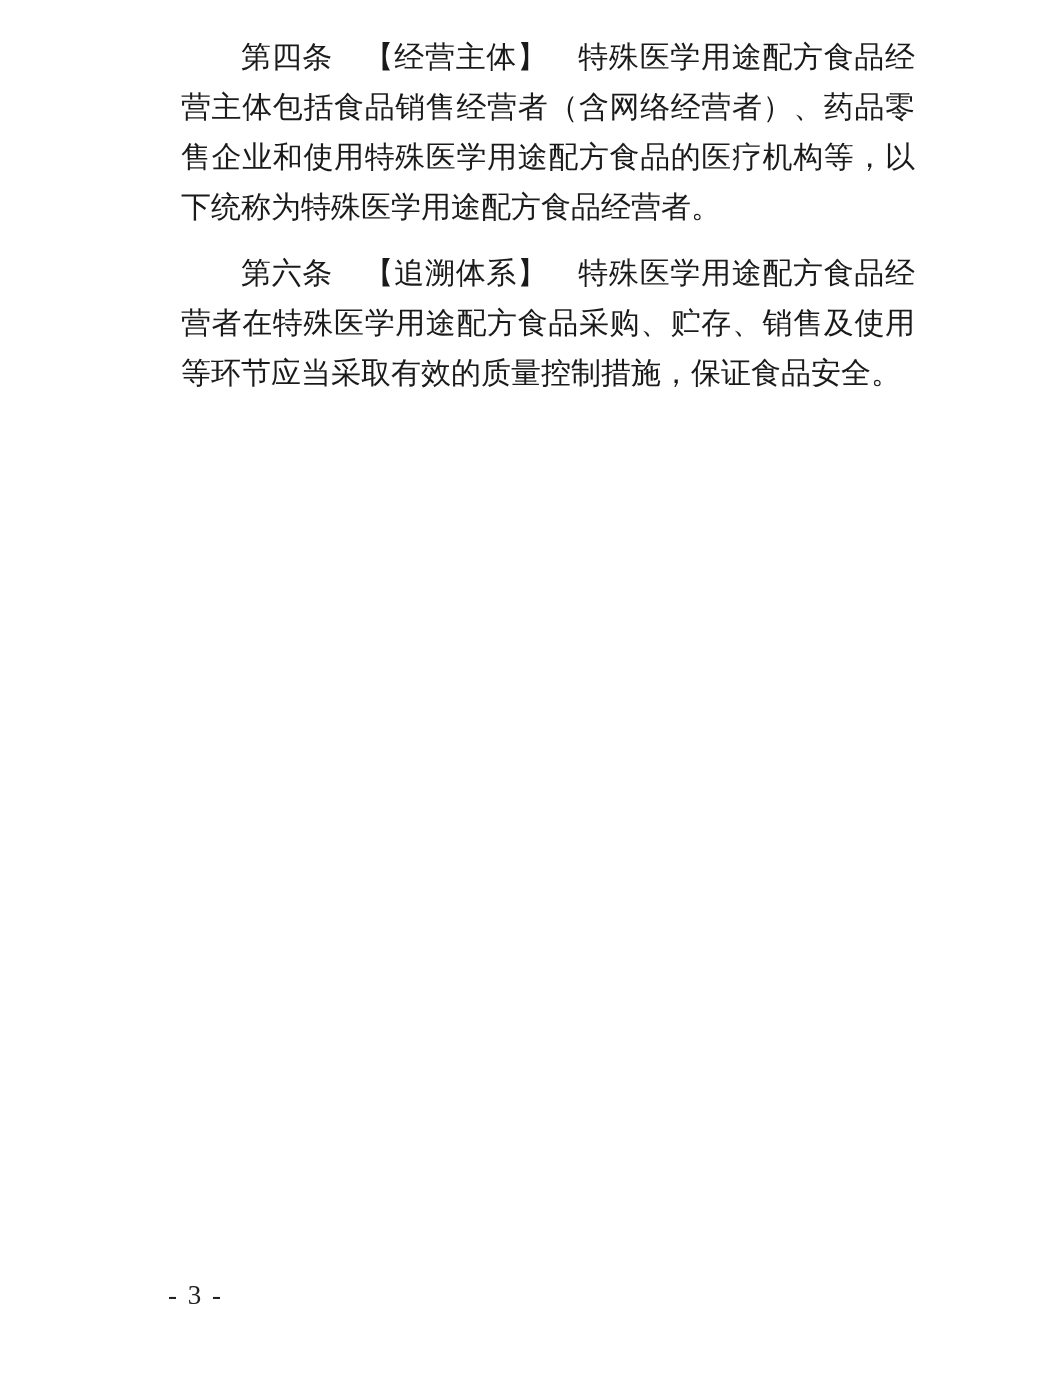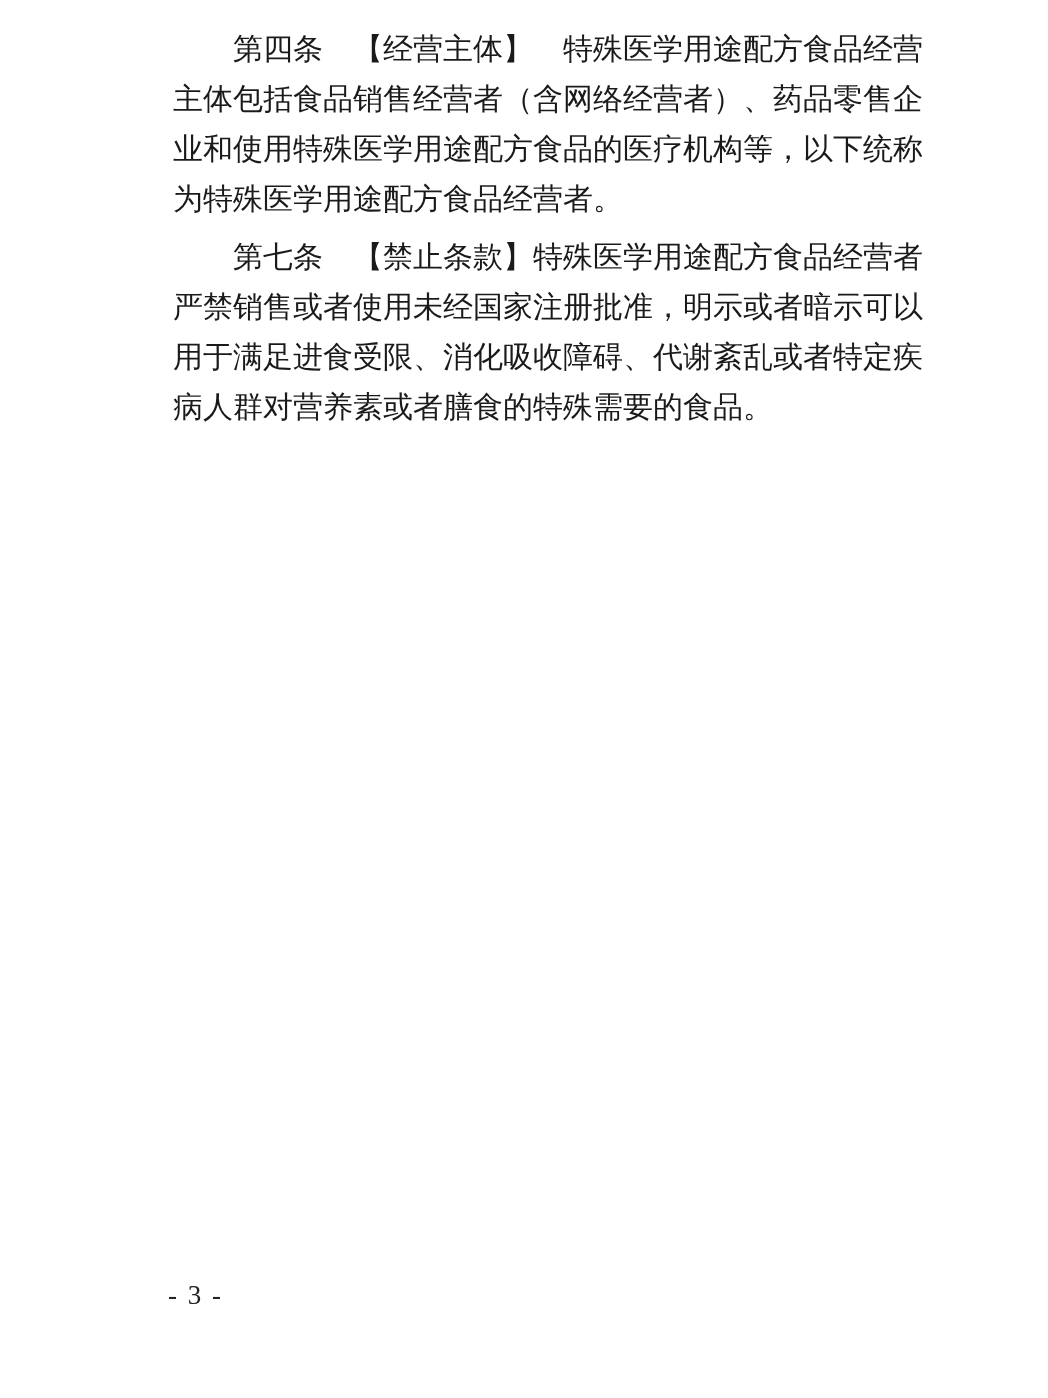--- a/index.html
+++ b/index.html
@@ -20,36 +20,36 @@
     position: absolute;
     left: 165px;
     top: 16px;
     width: 766px;
     font-size: 30px;
     line-height: 50px;
     text-align: justify;
     text-justify: inter-character;
   }
   .content p {
-    margin: 8px;
+    margin: 16px;
     padding: 0;
     text-indent: 2em;
     word-break: break-all;
   }
   .footer {
     position: absolute;
     left: 168px;
     top: 1280px;
     font-size: 27px;
     letter-spacing: 2px;
     color: #222222;
   }
 </style>
 </head>
 <body>
 
 <div class="page">
   <div class="content">
     <p>第四条　【经营主体】　特殊医学用途配方食品经营主体包括食品销售经营者（含网络经营者）、药品零售企业和使用特殊医学用途配方食品的医疗机构等，以下统称为特殊医学用途配方食品经营者。</p>
-    <p>第七条　【禁止条款】特殊医学用途配方食品经营者严禁销售或者使用未经国家注册批准，明示或者暗示可以用于满足进食受限、消化吸收障碍、代谢紊乱或者特定疾病人群对营养素或者膳食的特殊需要的食品。</p>
+    <p>第六条　【追溯体系】　特殊医学用途配方食品经营者在特殊医学用途配方食品采购、贮存、销售及使用等环节应当采取有效的质量控制措施，保证食品安全。</p>
   </div>
   <div class="footer">- 3 -</div>
 </div>
 
 </body></html>

